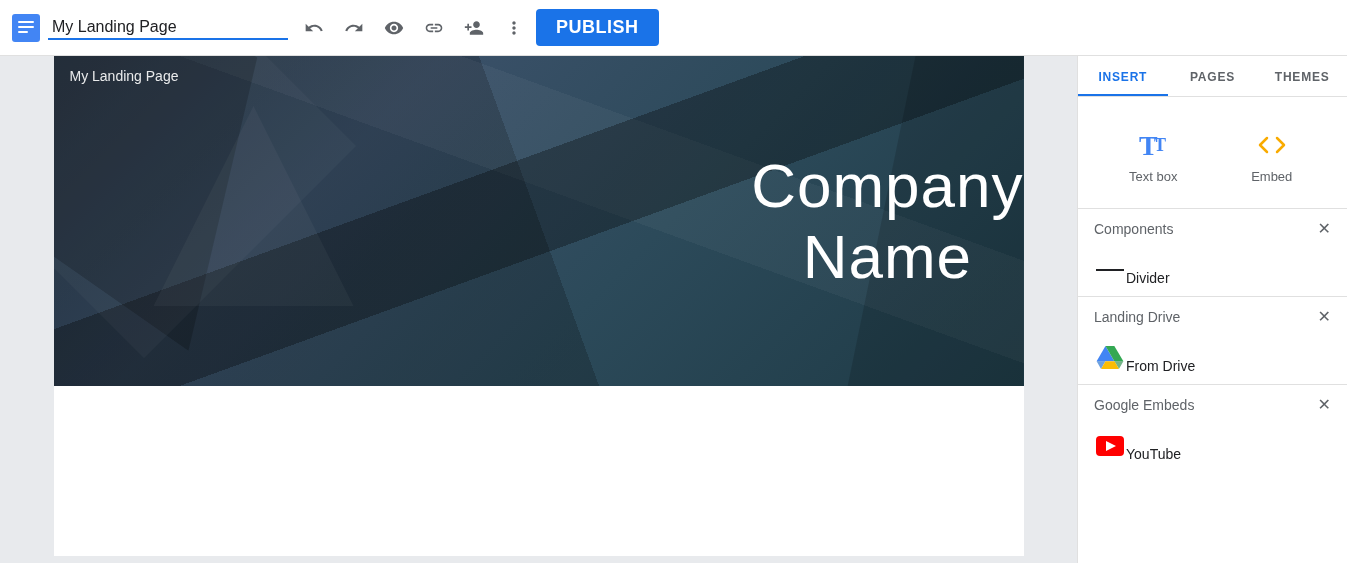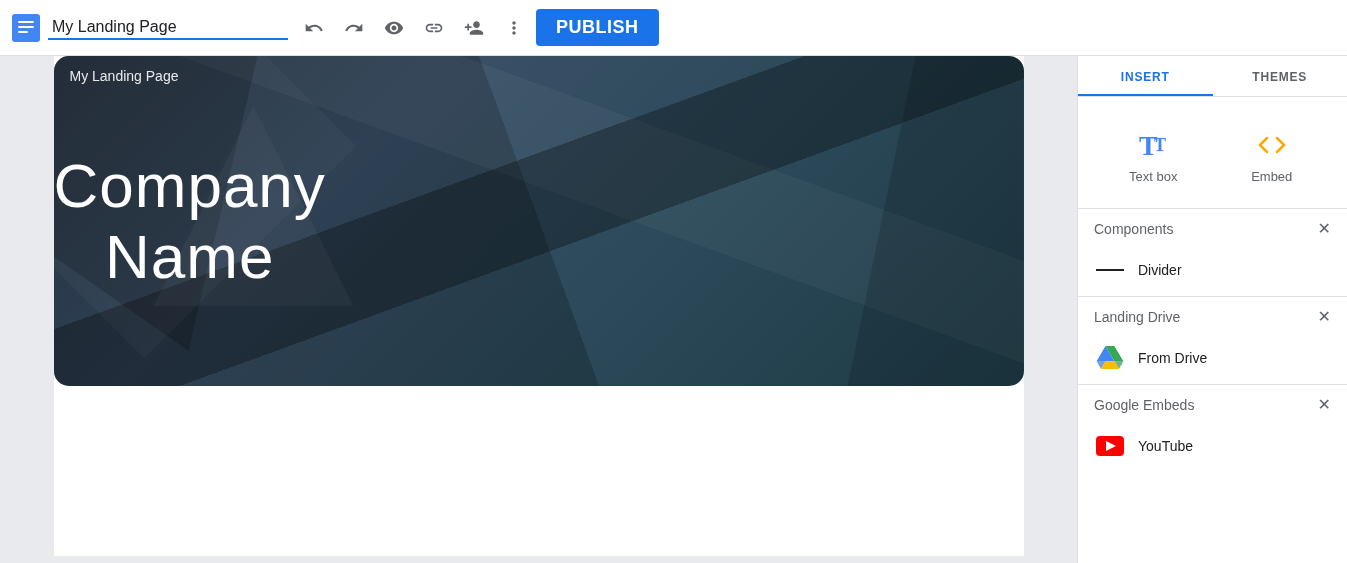--- a/index.html
+++ b/index.html
@@ -91,22 +91,21 @@
 
     
     .hero-section {
       width: 100%;
       height: 330px;
       background: linear-gradient(135deg, #2d3e50 0%, #3a5068 30%, #2c4a5a 60%, #1e3a45 100%);
       position: relative;
       overflow: hidden;
       display: flex;
       align-items: center;
-      justify-content: flex-start;
-      border-radius: 15px;
+      justify-content: flex-end;
     }
 
     .hero-section::before {
       content: '';
       position: absolute;
       top: 0; left: 0; right: 0; bottom: 0;
       background:
         linear-gradient(160deg, transparent 40%, rgba(0,0,0,0.3) 40%, rgba(0,0,0,0.3) 55%, transparent 55%),
         linear-gradient(200deg, transparent 30%, rgba(255,255,255,0.04) 30%, rgba(255,255,255,0.04) 45%, transparent 45%),
         linear-gradient(250deg, transparent 50%, rgba(0,0,0,0.2) 50%);
@@ -252,24 +251,23 @@
       font-weight: 400;
     }
     .section-collapse {
       color: #5f6368;
       cursor: pointer;
       font-size: 16px;
     }
 
     .component-item {
       display: flex;
-      align-items: center;
+      align-items: flex-end;
       padding: 10px 16px;
       cursor: pointer;
-      gap: 12px;
     }
     .component-icon {
       width: 32px;
       height: 32px;
       display: flex; align-items: center; justify-content: center;
       flex-shrink: 0;
     }
     .component-label {
       font-size: 14px;
       color: #202124;
@@ -369,20 +367,21 @@
       </div>
 
       <div class="white-section"></div>
     </div>
   </div>
 
   <div class="right-panel">
 
     <div class="panel-tabs">
       <div class="panel-tab active">INSERT</div>
+      <div class="panel-tab">PAGES</div>
       <div class="panel-tab">THEMES</div>
     </div>
 
     <div class="insert-grid">
 
       <div class="insert-item">
         <div class="insert-icon">
           <svg width="32" height="32" viewBox="0 0 32 32">
             <text x="2" y="26" font-size="28" font-weight="bold" fill="#4285f4" font-family="serif">T</text>
             <text x="17" y="22" font-size="18" font-weight="bold" fill="#4285f4" font-family="serif">T</text>

